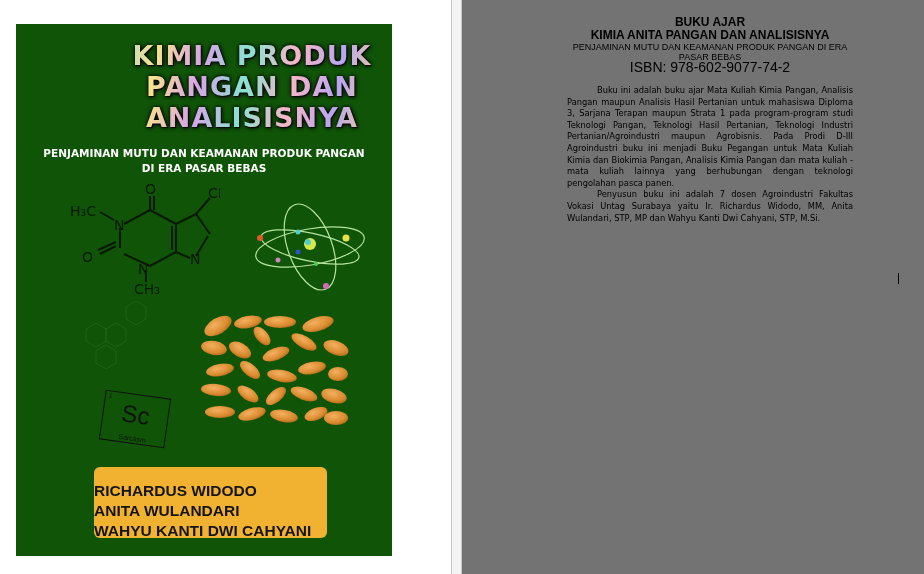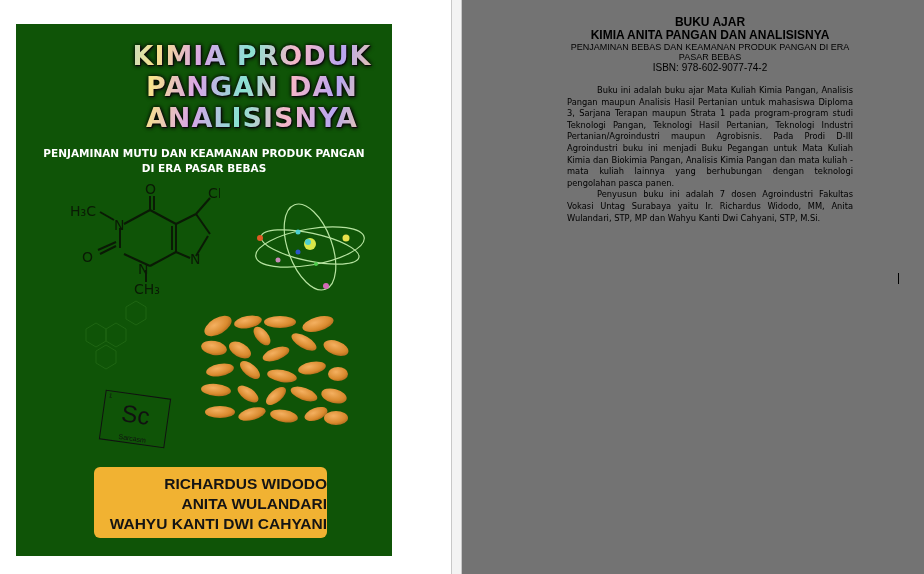--- a/index.html
+++ b/index.html
@@ -14,28 +14,28 @@
     filter:drop-shadow(0 0 2px #000) drop-shadow(1px 1px 0 #111);margin-left:48px;}
   .cover-subtitle{position:absolute;left:0;top:122px;width:376px;text-align:center;color:#ffffff;font-family:"DejaVu Sans",sans-serif;font-weight:bold;font-size:10.5px;line-height:15px;}
   .caffeine{position:absolute;left:34px;top:158px;width:170px;height:120px;}
   .atom{position:absolute;left:234px;top:178px;width:120px;height:90px;}
   .hexes{position:absolute;left:50px;top:275px;width:110px;height:80px;}
   .element-box{position:absolute;left:86px;top:370px;width:64px;height:48px;border:1.5px solid #111;transform:rotate(8deg);}
   .element-num{position:absolute;left:3px;top:1px;font-size:6px;color:#111;}
   .element-sym{position:absolute;left:0;top:6px;width:100%;text-align:center;font-size:24px;color:#111;}
   .element-name{position:absolute;left:0;bottom:1px;width:100%;text-align:center;font-size:7px;color:#111;}
   .almonds{position:absolute;left:184px;top:290px;width:150px;height:115px;}
-  .author-box{position:absolute;left:78px;top:443px;width:233px;height:71px;background:#f1b232;border-radius:6px;text-align:right;padding-top:7px;box-sizing:border-box;}
+  .author-box{position:absolute;left:78px;top:443px;width:233px;height:71px;background:#f1b232;border-radius:6px;text-align:left;padding-top:14px;box-sizing:border-box;}
   .author-name{font-family:"Liberation Sans",sans-serif;font-weight:bold;font-size:15.5px;line-height:20px;color:#141414;}
   .doc{position:absolute;left:105px;top:16px;width:286px;color:#000;}
   .doc-head{text-align:center;}
   .h1{font-weight:bold;font-size:12px;line-height:13px;}
   .h2{font-weight:bold;font-size:12px;line-height:13px;}
   .h3{font-size:9px;line-height:10px;}
-  .isbn{font-size:10px;line-height:11px;}
+  .isbn{font-size:14px;line-height:11px;}
   .body-text{margin-top:12px;font-family:"DejaVu Sans",sans-serif;font-size:8.3px;line-height:11.6px;text-align:justify;}
   .para{text-indent:30px;margin:0;}
   .cursor{position:absolute;left:898px;top:273px;width:1px;height:11px;background:#000;}
 </style>
 </head>
 <body>
 
 <div class="left-pane">
   <div class="cover">
     <div class="cover-title">
@@ -158,21 +158,21 @@
   </div>
 </div>
 
 <div class="divider"></div>
 
 <div class="right-pane">
   <div class="doc">
     <div class="doc-head">
       <div class="h1">BUKU AJAR</div>
       <div class="h2">KIMIA ANITA PANGAN DAN ANALISISNYA</div>
-      <div class="h3">PENJAMINAN BEBAS DAN KEAMANAN PRODUK PANGAN DI ERA</div>
+      <div class="h3">PENJAMINAN MUTU DAN KEAMANAN PRODUK PANGAN DI ERA</div>
       <div class="h3">PASAR BEBAS</div>
       <div class="isbn">ISBN: 978-602-9077-74-2</div>
     </div>
     <div class="body-text">
       <p class="para">Buku ini adalah buku ajar Mata Kuliah Kimia Pangan, Analisis Pangan maupun Analisis Hasil Pertanian untuk mahasiswa Diploma 3, Sarjana Terapan  maupun Strata 1 pada program-program studi Teknologi Pangan, Teknologi Hasil Pertanian, Teknologi Industri Pertanian/Agroindustri maupun Agrobisnis. Pada Prodi D-III Agroindustri buku ini menjadi Buku Pegangan untuk Mata Kuliah Kimia dan Biokimia Pangan, Analisis Kimia Pangan dan mata kuliah - mata kuliah lainnya yang berhubungan dengan teknologi pengolahan pasca panen.</p>
       <p class="para">Penyusun buku ini adalah 7 dosen Agroindustri Fakultas Vokasi Untag Surabaya yaitu Ir. Richardus Widodo, MM, Anita Wulandari, STP, MP dan Wahyu Kanti Dwi Cahyani, STP, M.Si.</p>
     </div>
   </div>
 </div>
 

